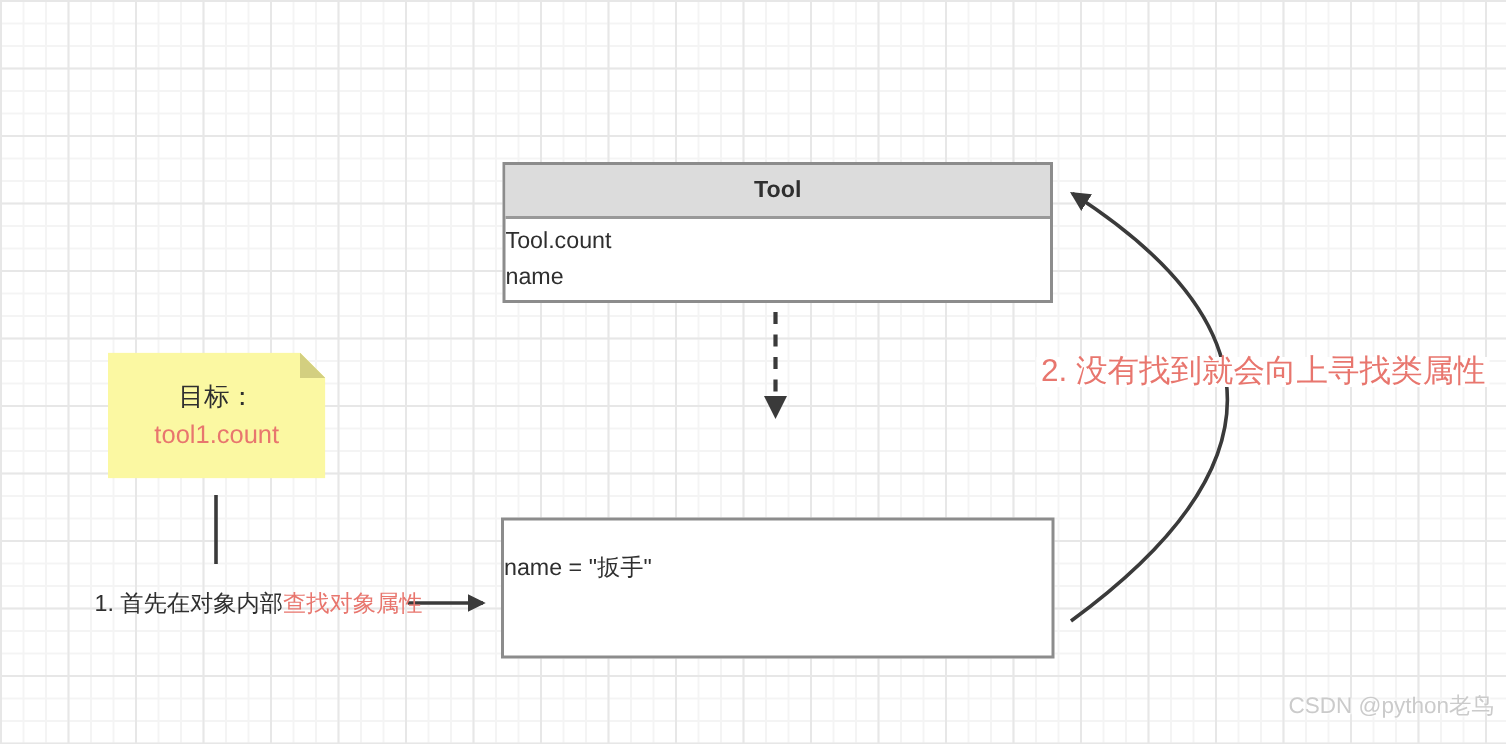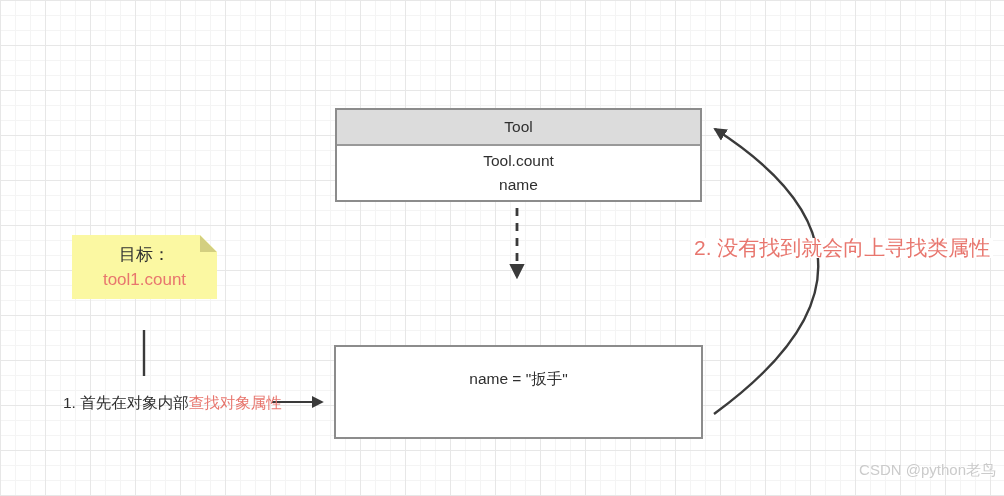--- a/index.html
+++ b/index.html
@@ -37,39 +37,39 @@
   }
   .class-box   { left: 335px; top: 108px; width: 367px; height: 94px; }
   .instance-box{ left: 334px; top: 345px; width: 369px; height: 94px; }
   .uml-header {
     height: 34px;
     background: #dcdcdc;
     border-bottom: 2px solid #999999;
     display: flex;
     align-items: center;
     justify-content: center;
-    font-weight: normal;
+    font-weight: bold;
     font-size: 15.5px;
   }
   .uml-body {
     display: flex;
     flex-direction: column;
-    align-items: center;
+    align-items: flex-start;
     justify-content: center;
     font-size: 15.5px;
     line-height: 24px;
     height: calc(100% - 36px);
   }
   .instance-body { justify-content: flex-end; padding-bottom: 10px; box-sizing: border-box; }
 
   
   .sticky-note {
     position: absolute;
     left: 72px; top: 235px;
-    width: 145px; height: 64px;
+    width: 145px; height: 84px;
     background: #fbf8a2;
     clip-path: polygon(0 0, calc(100% - 17px) 0, 100% 17px, 100% 100%, 0 100%);
     display: flex;
     flex-direction: column;
     align-items: center;
     justify-content: center;
     font-size: 17px;
     line-height: 25px;
     color: #2f2f2f;
   }

